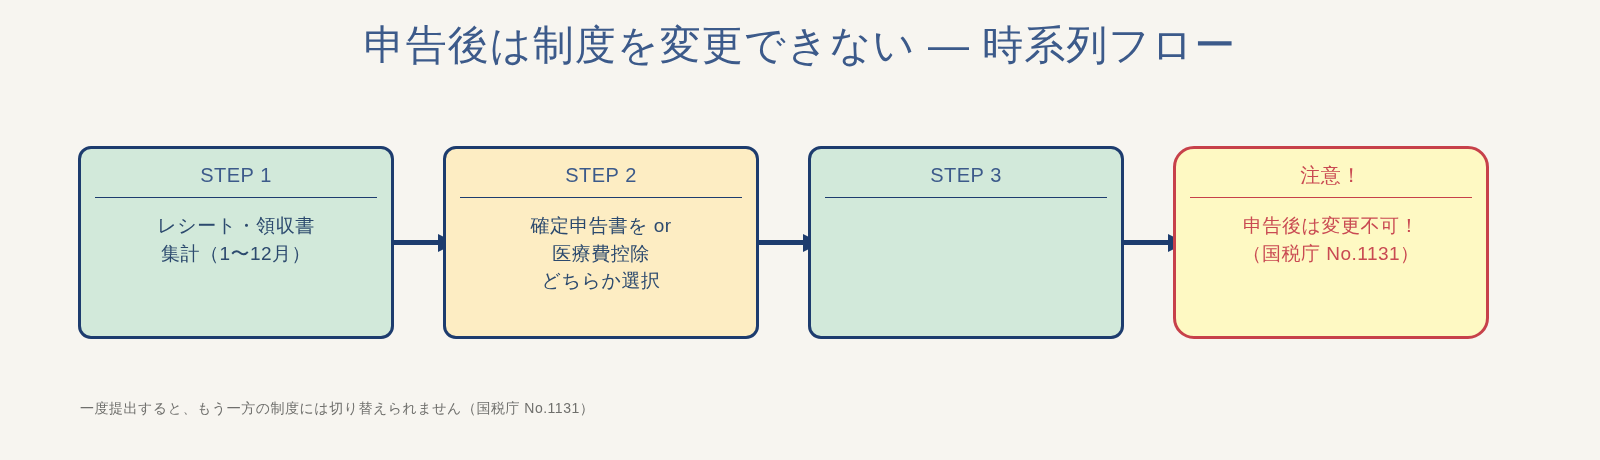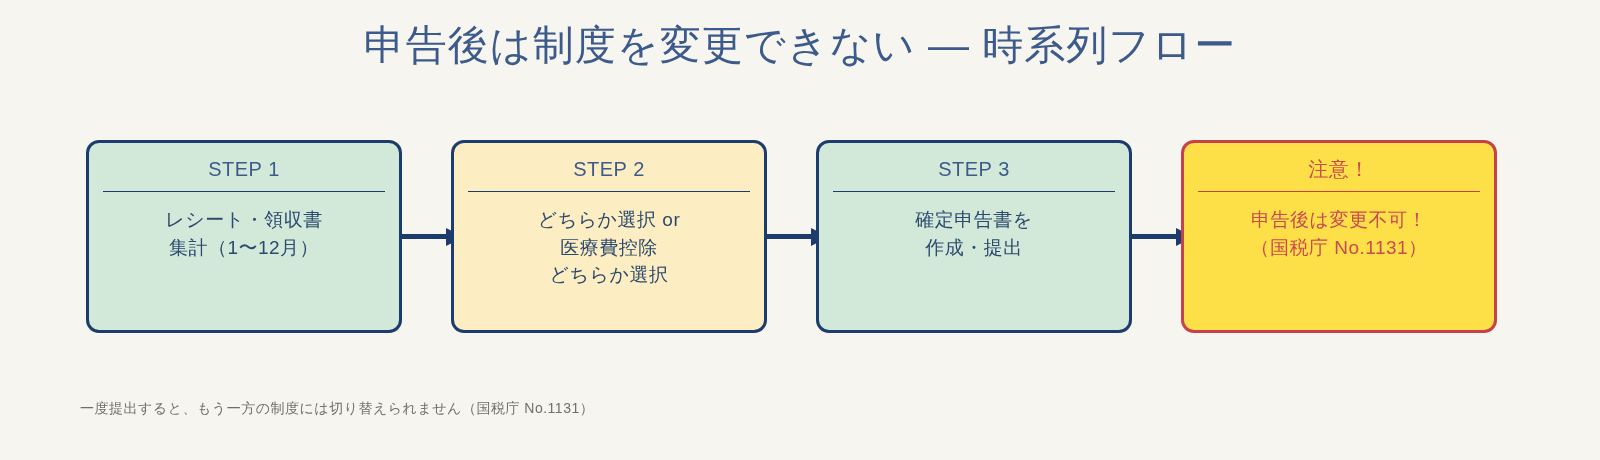--- a/index.html
+++ b/index.html
@@ -31,44 +31,43 @@
     font-size: 41px;
     font-weight: 400;
     letter-spacing: 1px;
     color: #3c5a8a;
     white-space: nowrap;
   }
 
   
   .flow-row {
     position: absolute;
-    top: 140px;
+    top: 146px;
     left: 78px;
     width: 1440px;
     height: 193px;
-    margin-left: 8px;
   }
 
   .node {
     position: absolute;
     top: 0;
     width: 316px;
     height: 193px;
     box-sizing: border-box;
     border: 3px solid #1d3c6e;
     border-radius: 13px;
     background: #d2e9da;
     display: flex;
     flex-direction: column;
     align-items: center;
   }
   .node.n1 { left: 0px; }
   .node.n2 { left: 365px; background: #fdedc3; }
   .node.n3 { left: 730px; }
-  .node.n4 { left: 1095px; background: #fde047; border-color: #c7414a; }
+  .node.n4 { left: 1095px; background: #fef9c3; border-color: #c7414a; border-radius: 21px; }
 
   .node-header {
     margin-top: 14px;
     font-size: 20px;
     color: #3c5a8a;
     letter-spacing: 0.5px;
     line-height: 1.2;
   }
   .node.n4 .node-header { color: #c94a52; }
 
@@ -152,38 +151,34 @@
 
     <div class="arrow a1">
       <div class="shaft"></div>
       <div class="head"></div>
     </div>
 
     <div class="node n2">
       <div class="node-header">STEP 2</div>
       <div class="node-divider"></div>
       <div class="node-body">
-        <span class="line">どちらか選択 or</span>
+        <span class="line">確定申告書を or</span>
         <span class="line">医療費控除</span>
         <span class="line">どちらか選択</span>
       </div>
     </div>
 
     <div class="arrow a2">
       <div class="shaft"></div>
       <div class="head"></div>
     </div>
 
     <div class="node n3">
       <div class="node-header">STEP 3</div>
       <div class="node-divider"></div>
-      <div class="node-body">
-        <span class="line">確定申告書を</span>
-        <span class="line">作成・提出</span>
-      </div>
     </div>
 
     <div class="arrow a3">
       <div class="shaft"></div>
       <div class="head"></div>
     </div>
 
     <div class="node n4">
       <div class="node-header">注意！</div>
       <div class="node-divider"></div>

